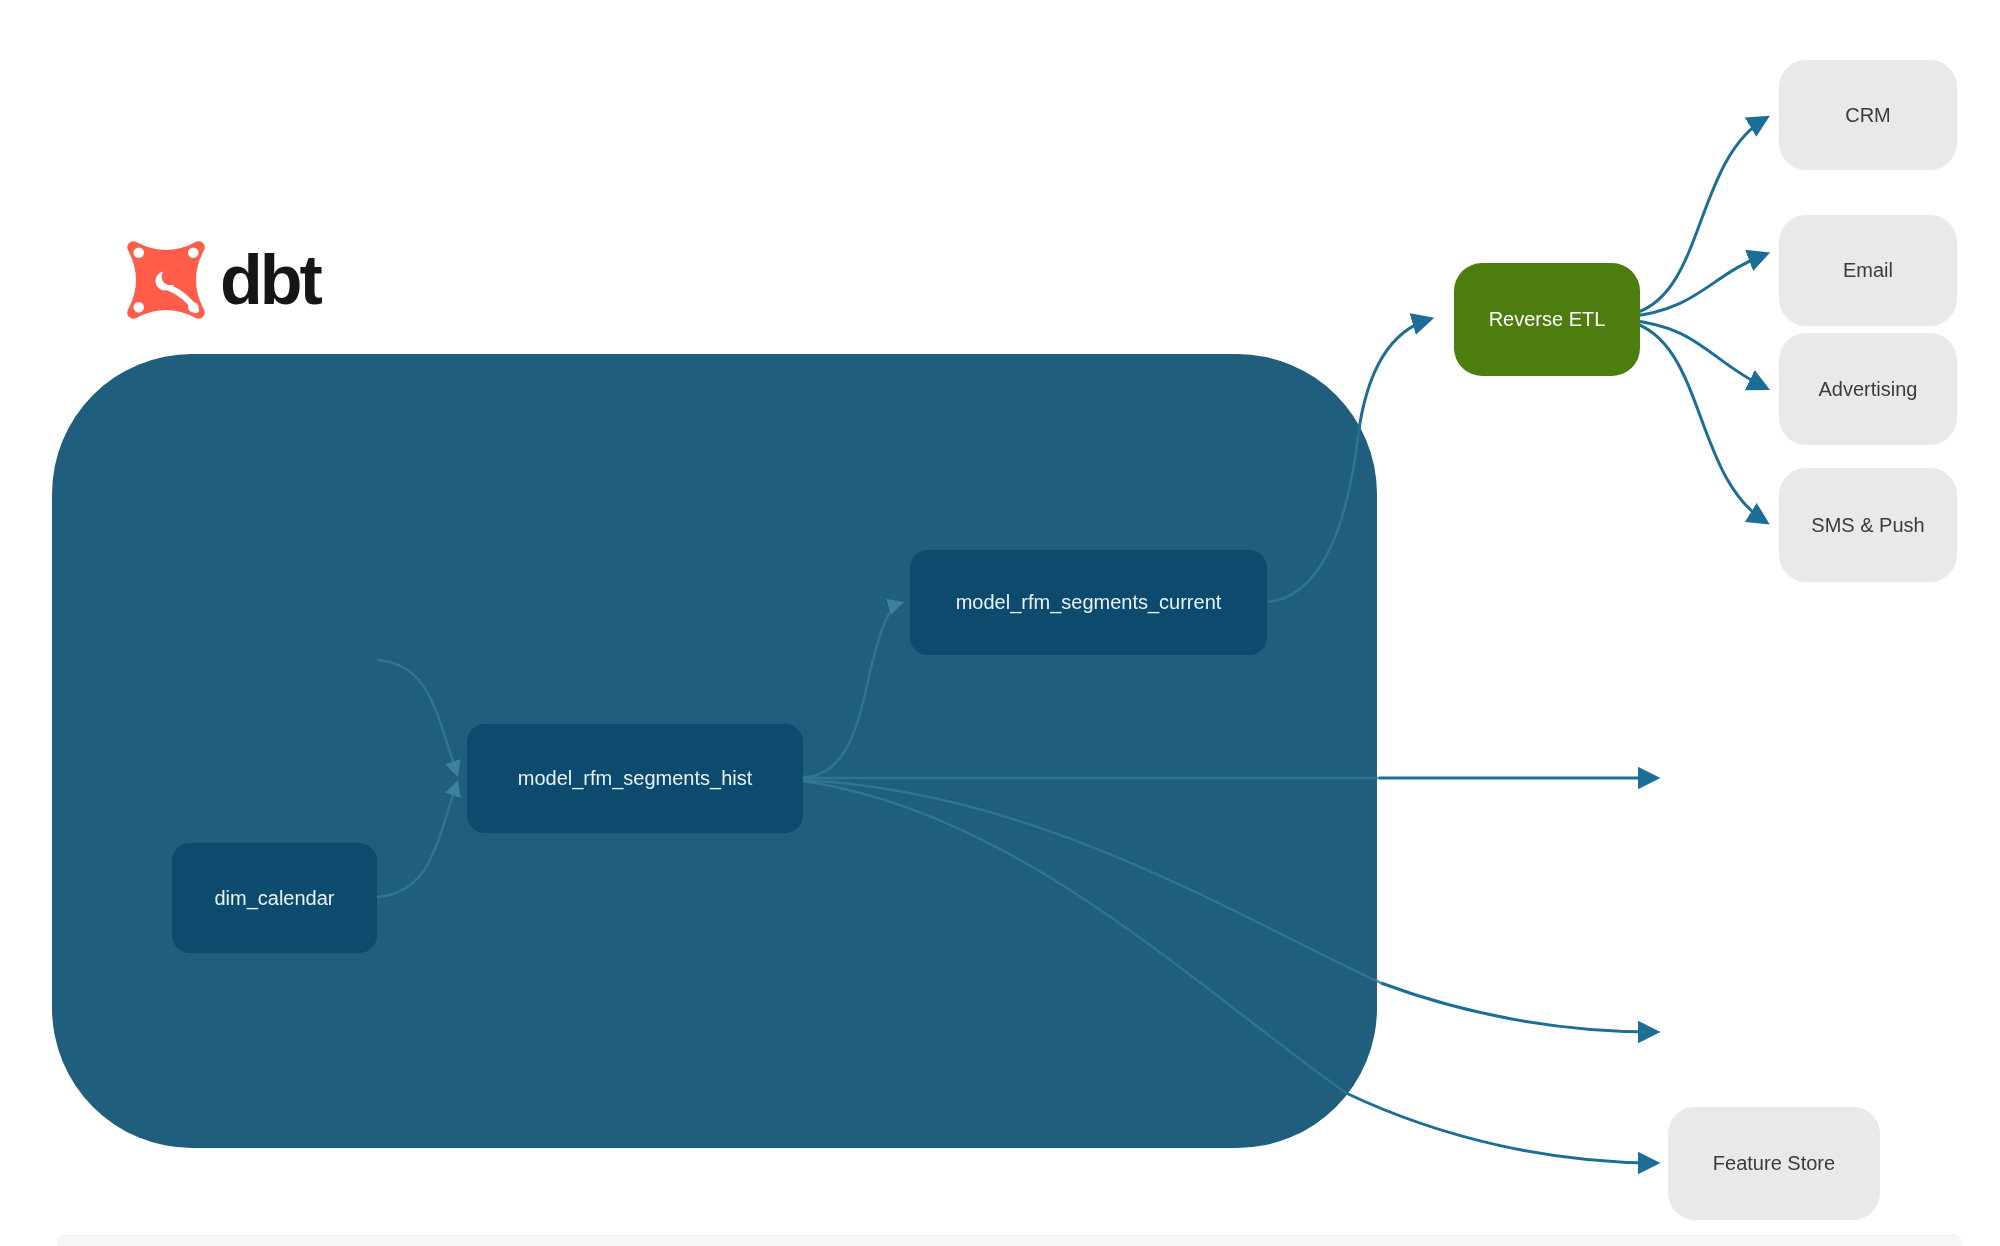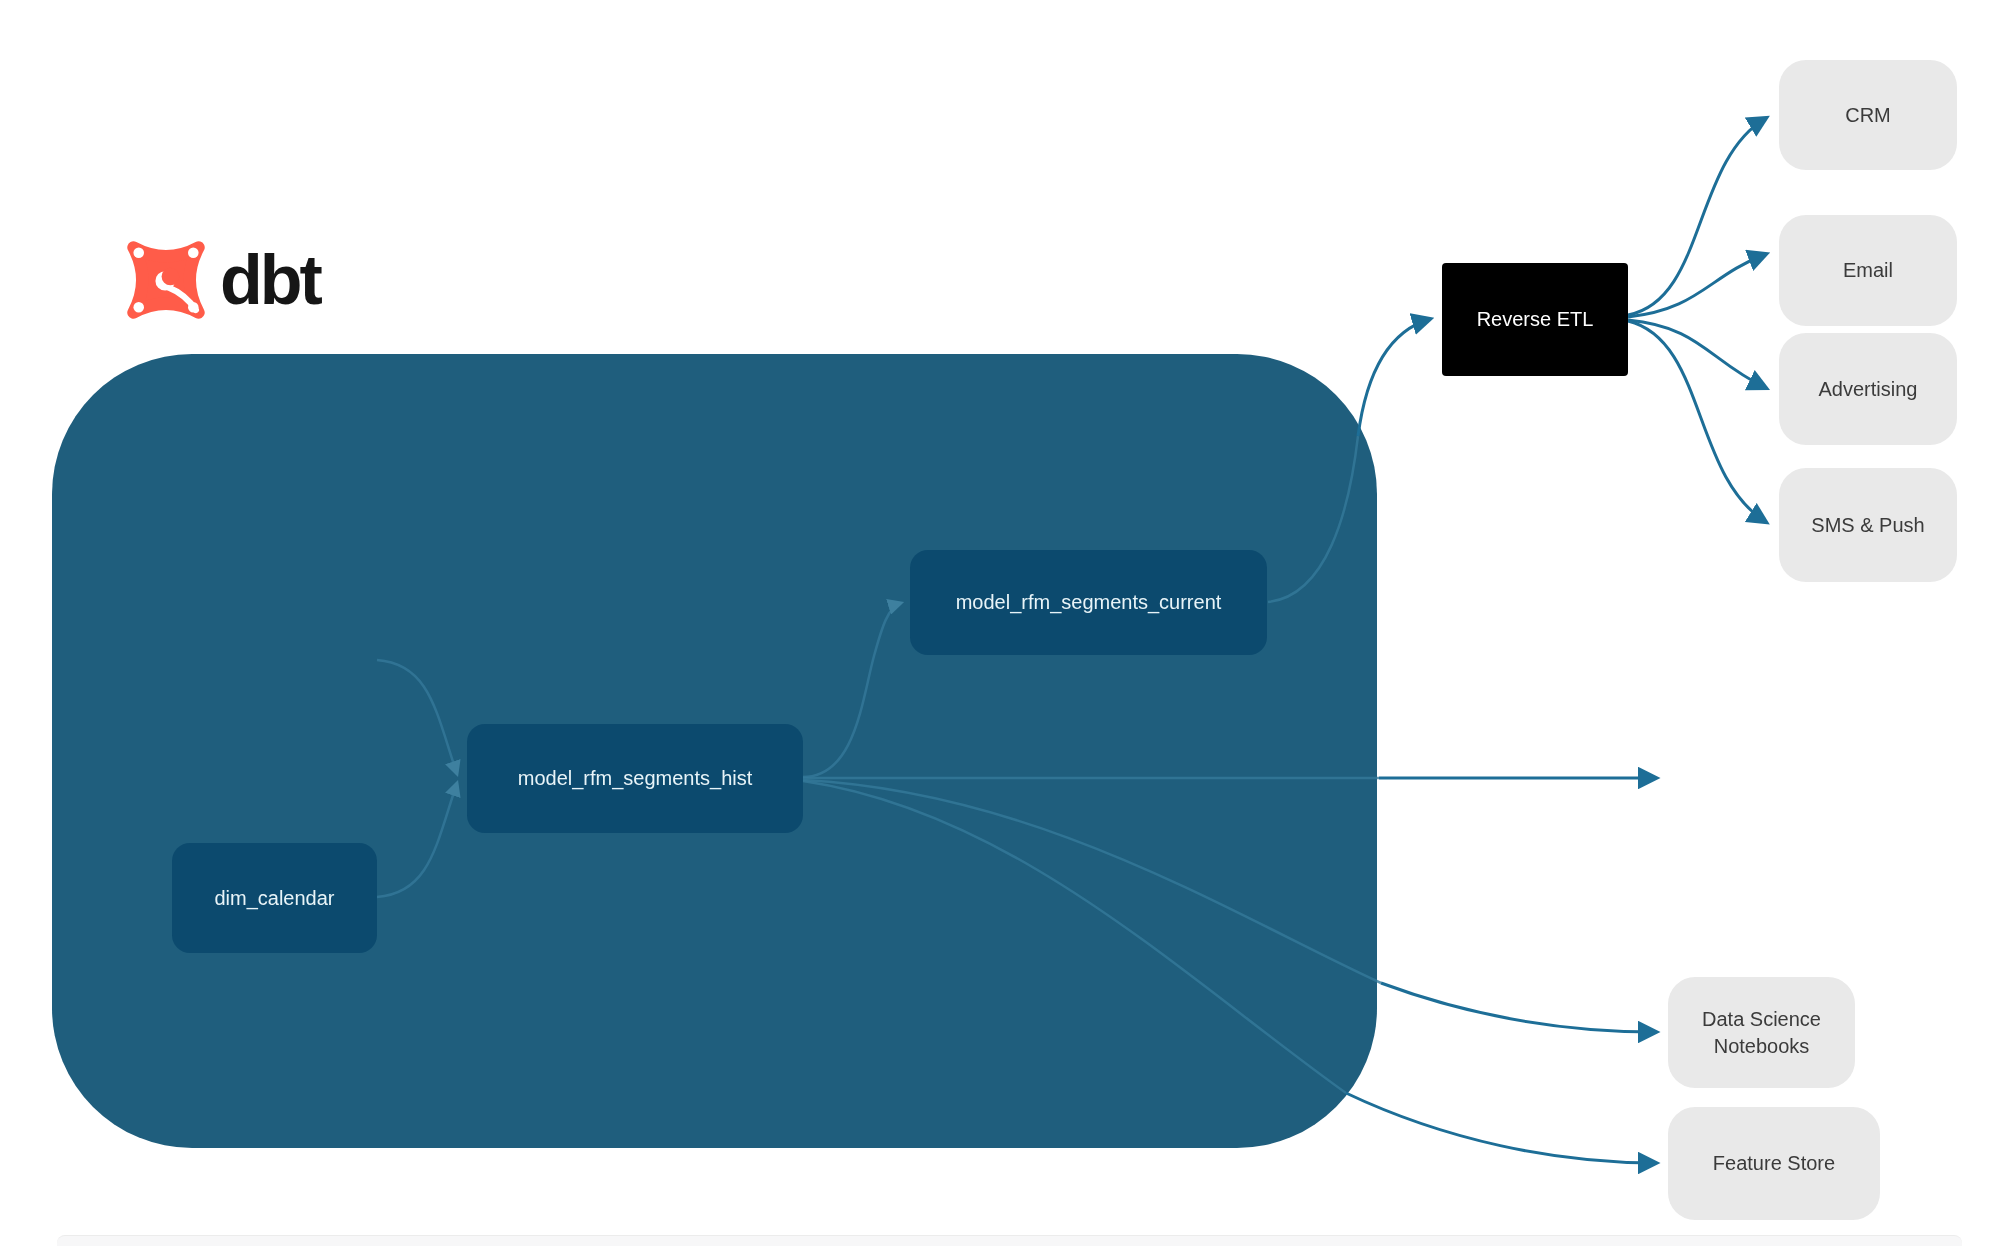--- a/index.html
+++ b/index.html
@@ -57,21 +57,21 @@
     display: flex;
     align-items: center;
     justify-content: center;
     text-align: center;
     font-size: 20px;
     line-height: 1.35;
     box-sizing: border-box;
     padding: 0 14px;
   }
   .node.teal  { background: #0c4a6e; color: #E8F4F8; border-radius: 18px; }
-  .node.green { background: #000000; color: #FFFFFF; border-radius: 4px; }
+  .node.green { background: #4d7c0f; color: #FFFFFF; border-radius: 28px; margin-left: 12px; }
   .node.gray  { background: #E9E9E9; color: #3B3B3B; border-radius: 27px; }
 
   .n-fact    { left: 172px;  top: 605px;  width: 205px; height: 108px; }
   .n-dim     { left: 172px;  top: 843px;  width: 205px; height: 110px; }
   .n-hist    { left: 467px;  top: 724px;  width: 336px; height: 109px; }
   .n-current { left: 910px;  top: 550px;  width: 357px; height: 105px; }
   .n-retl    { left: 1442px; top: 263px;  width: 186px; height: 113px; }
   .n-crm     { left: 1779px; top: 60px;   width: 178px; height: 110px; }
   .n-email   { left: 1779px; top: 196px;  width: 178px; height: 111px; margin-top: 19px; }
   .n-adv     { left: 1779px; top: 333px;  width: 178px; height: 112px; }
@@ -160,21 +160,18 @@
   <div class="node gray n-email">
     <span>Email</span>
   </div>
   <div class="node gray n-adv">
     <span>Advertising</span>
   </div>
   <div class="node gray n-sms">
     <span>SMS &amp; Push</span>
   </div>
 
-  <div class="node gray n-ds">
-    <span>Data Science Notebooks</span>
-  </div>
   <div class="node gray n-fs">
     <span>Feature Store</span>
   </div>
 
   <div class="footer-strip"></div>
 </div>
 
 </body></html>

